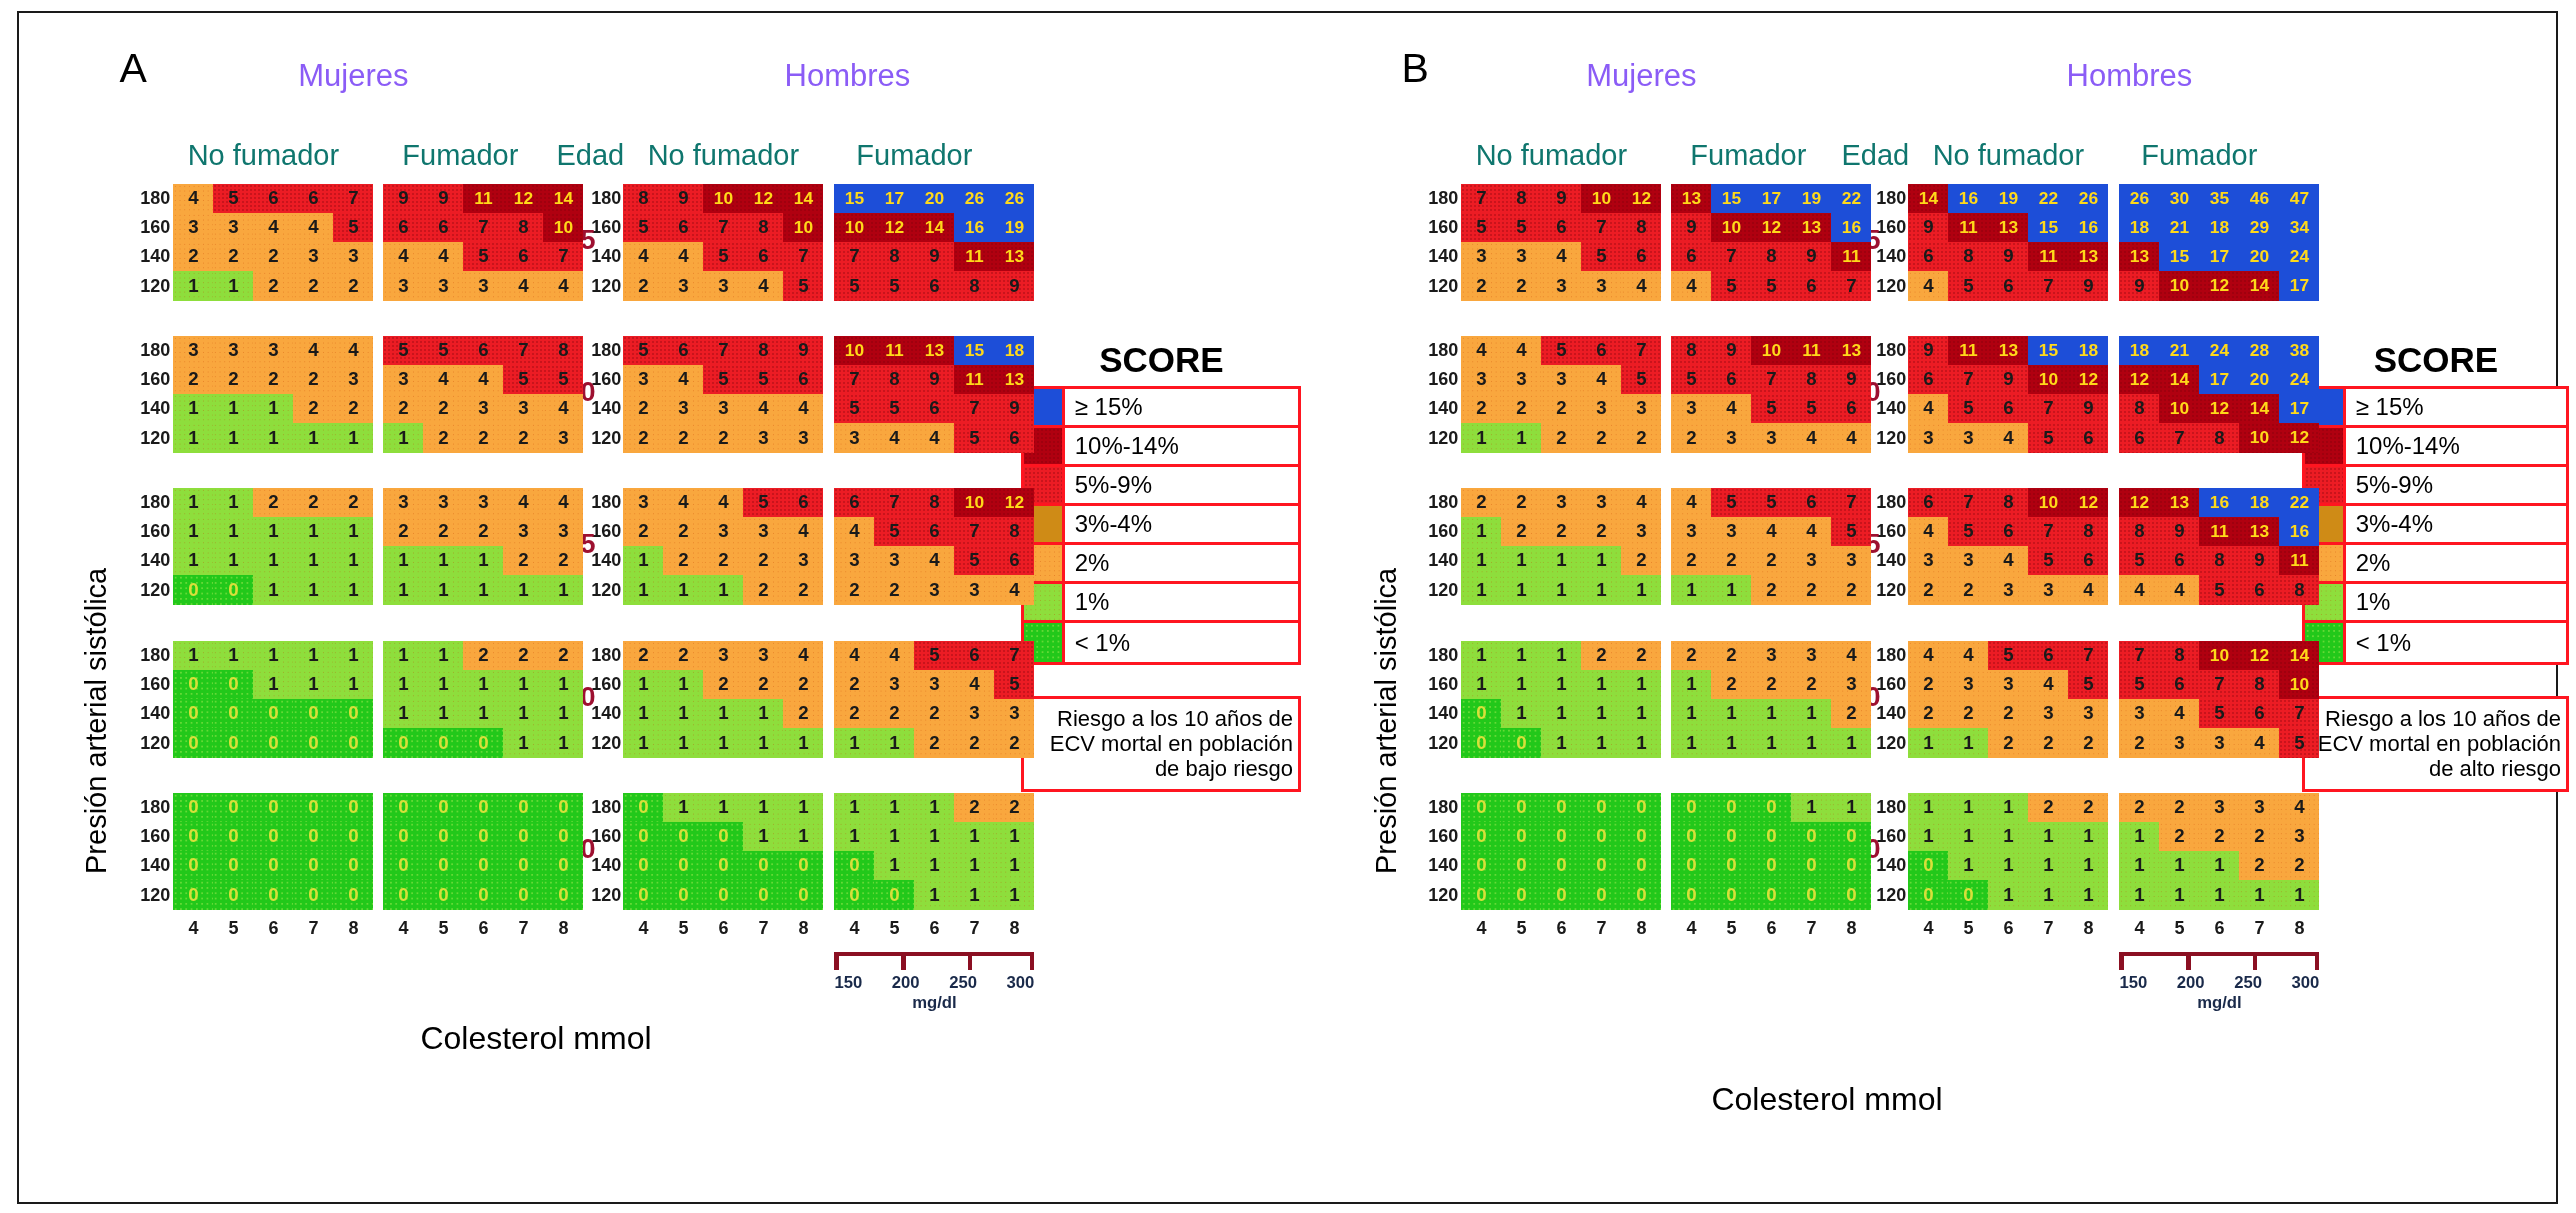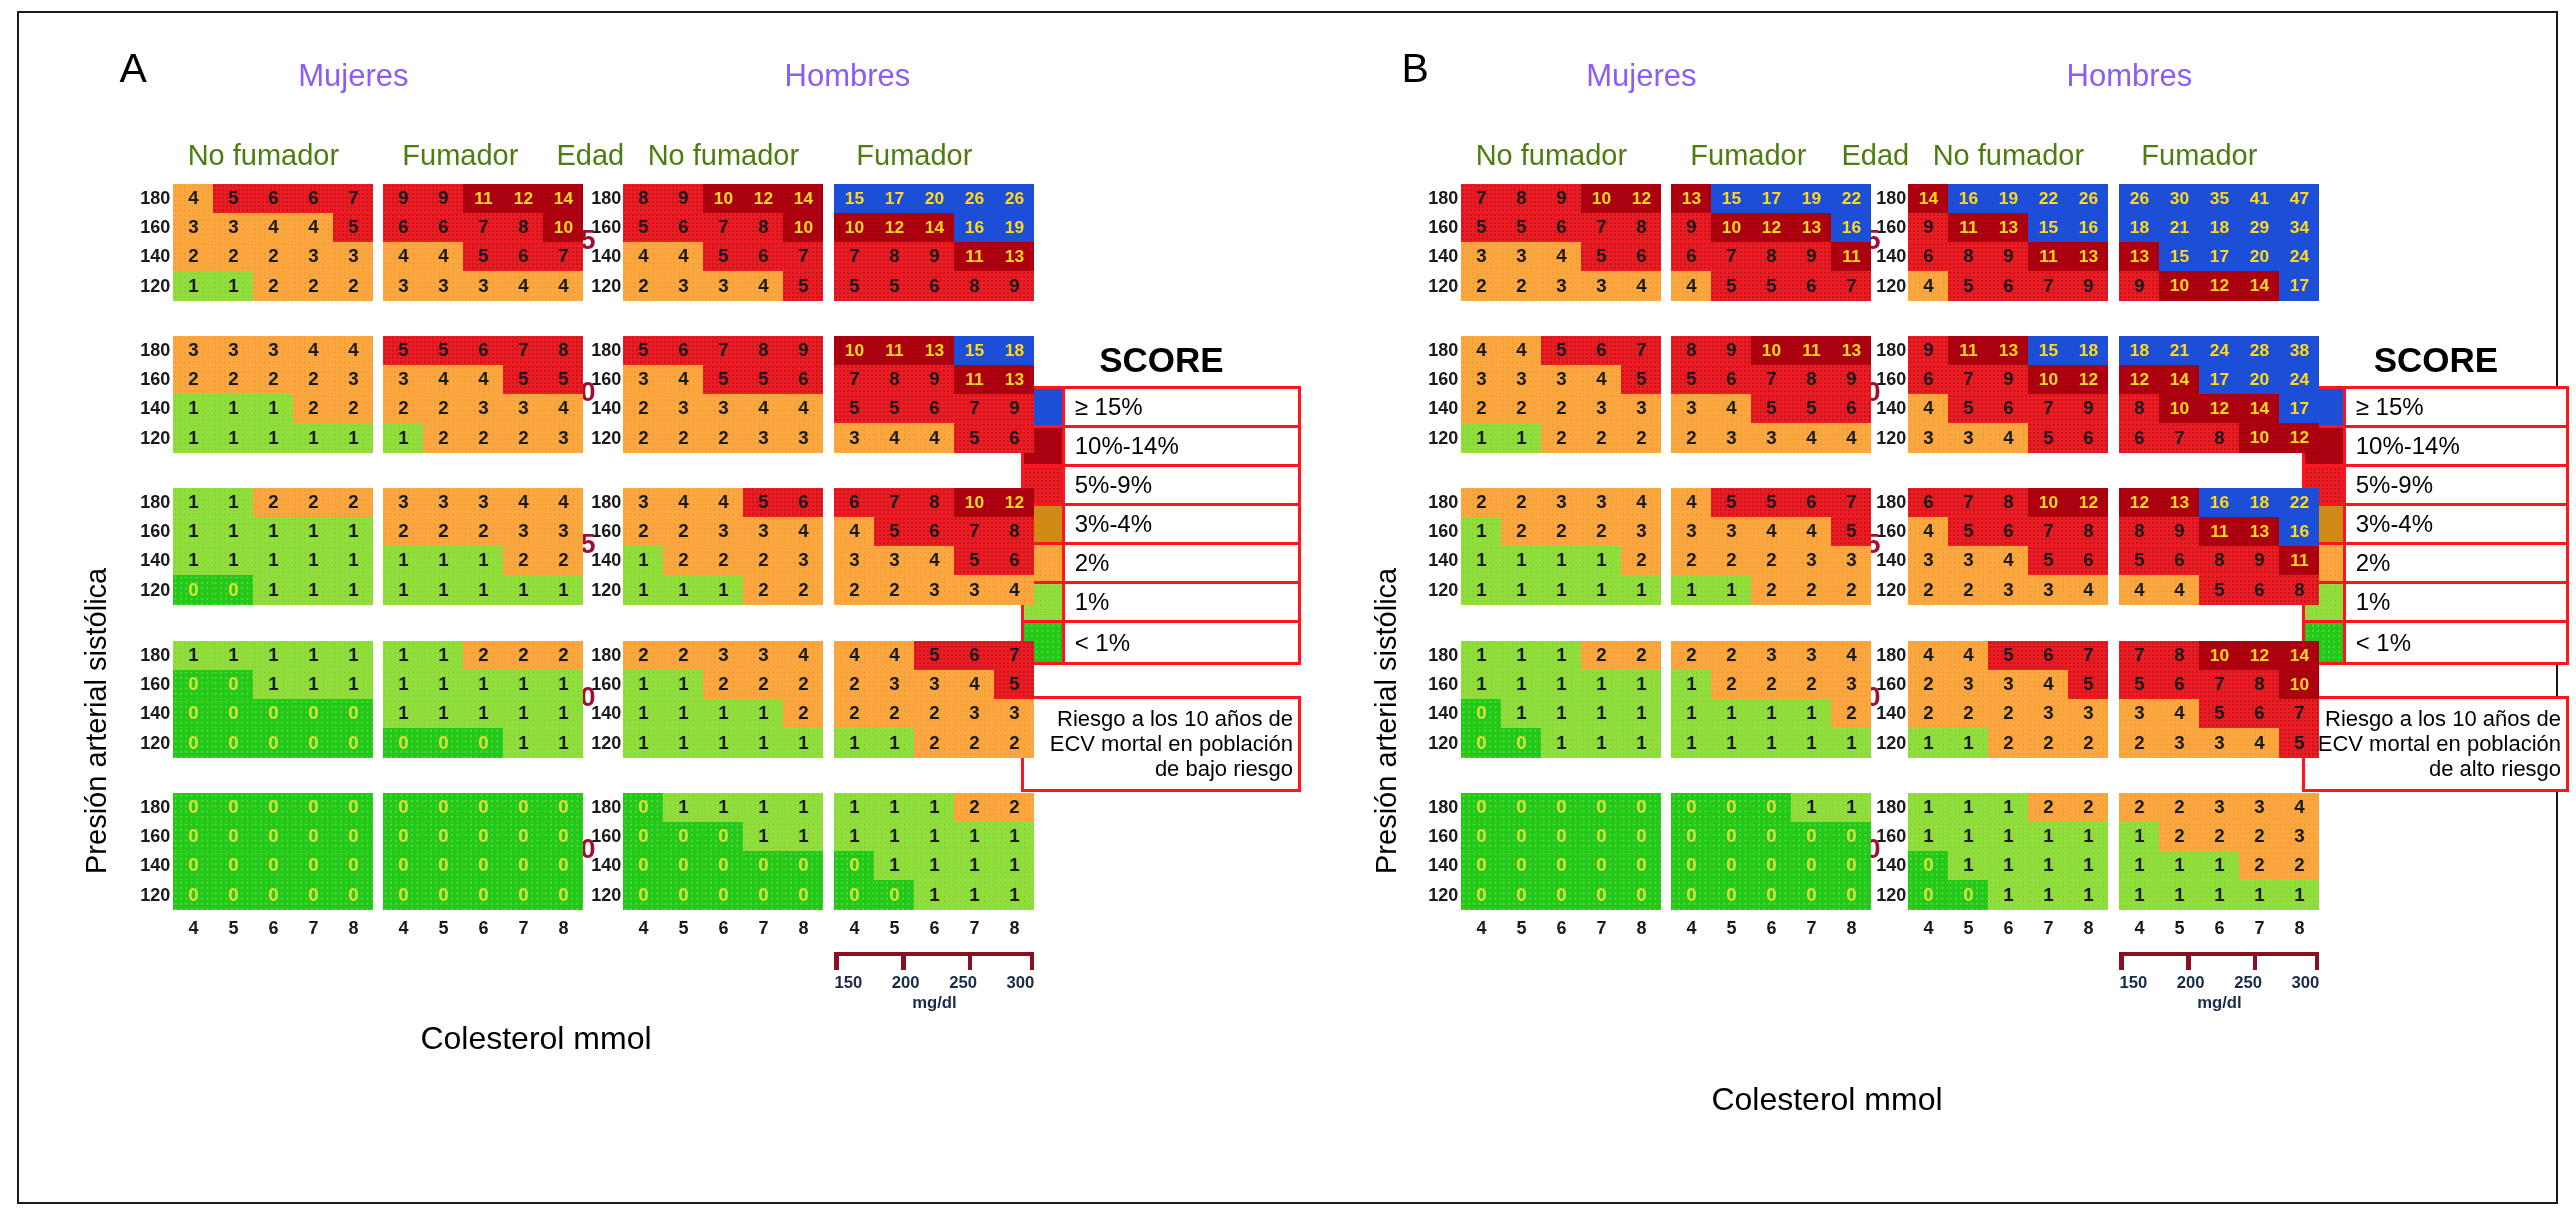--- a/index.html
+++ b/index.html
@@ -38,21 +38,21 @@
   .sex-title {
     position: absolute;
     font-size: 31px;
     color: #8b5cf6;
     text-align: center;
     white-space: nowrap;
   }
   .col-title {
     position: absolute;
     font-size: 29px;
-    color: #4d7c0f;
+    color: #0f766e;
     text-align: center;
     white-space: nowrap;
   }
 
   .ylabel {
     position: absolute;
     font-size: 29px;
     color: #000;
     white-space: nowrap;
     transform-origin: 0 0;
@@ -912,21 +912,21 @@
           <div class="cell c-orange">4</div>
           <div class="cell c-red">5</div>
           <div class="cell c-red">6</div>
           <div class="cell c-red">7</div>
           <div class="cell c-red">9</div>
         </div>
         <div class="gridblock" style="left: 765px; top: 171px; width: 200px; height: 117px;">
           <div class="cell c-black wide">26</div>
           <div class="cell c-black wide">30</div>
           <div class="cell c-black wide">35</div>
-          <div class="cell c-black wide">41</div>
+          <div class="cell c-black wide">46</div>
           <div class="cell c-black wide">47</div>
           <div class="cell c-black wide">18</div>
           <div class="cell c-black wide">21</div>
           <div class="cell c-black wide">18</div>
           <div class="cell c-black wide">29</div>
           <div class="cell c-black wide">34</div>
           <div class="cell c-dkred wide">13</div>
           <div class="cell c-black wide">15</div>
           <div class="cell c-black wide">17</div>
           <div class="cell c-black wide">20</div>

